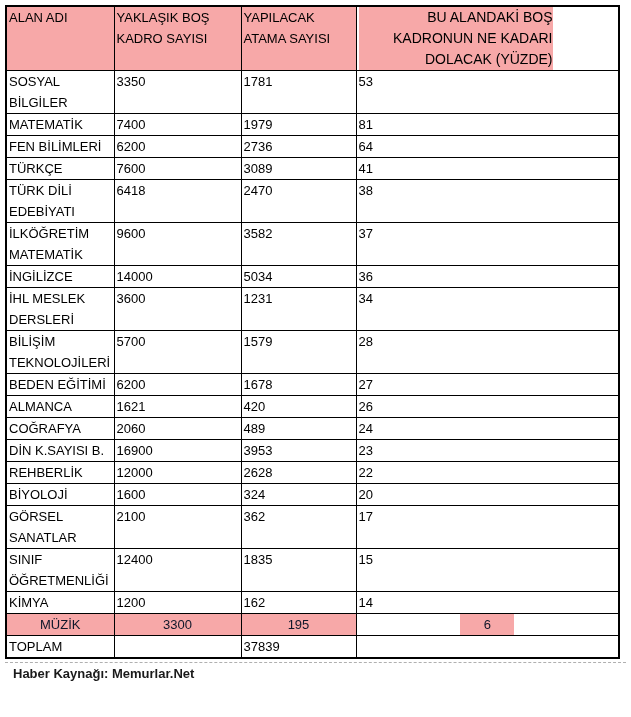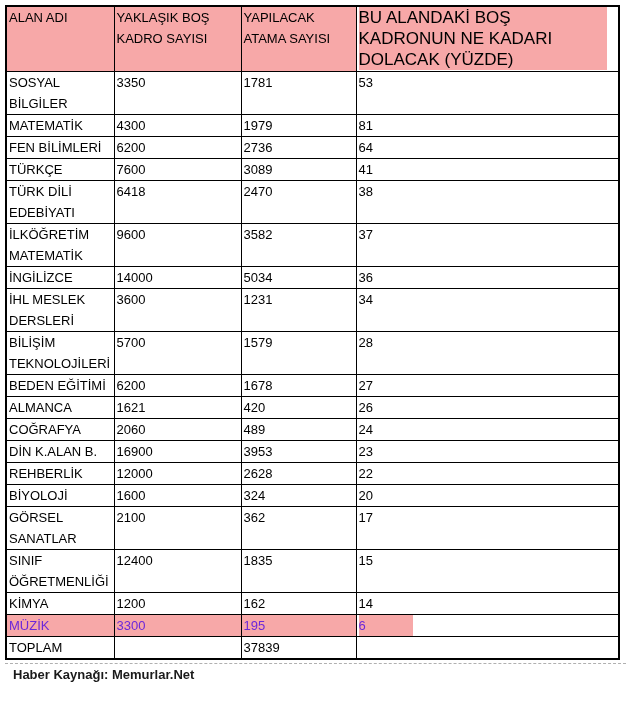--- a/index.html
+++ b/index.html
@@ -32,27 +32,28 @@
   
   thead th {
     font-weight: bold;
     color: #9a1a1a;
     margin-top: 48px;
   }
   thead th.hl-full { background: #f7a8a8; }
   .hl-block {
     display: inline-block;
     background: #f7a8a8;
-    width: 248px;
-    font-size: 17px;
+    width: 194px;
+    font-size: 14px;
+    text-align: right;
   }
   
   tr.s td { height: 21px; }
   
-  tr.muzik td { color: #6d28d9; }
+  tr.muzik td { color: #0f172a; text-align: center; }
   tr.muzik td.hl-full { background: #f7a8a8; }
   .hl-chip {
     display: inline-block;
     background: #f7a8a8;
     width: 54px;
   }
   
   tr.total td { font-weight: normal; }
 
   .divider {
@@ -90,21 +91,21 @@
     </thead>
     <tbody>
       <tr>
         <td>SOSYAL BİLGİLER</td>
         <td>3350</td>
         <td>1781</td>
         <td>53</td>
       </tr>
       <tr class="s">
         <td>MATEMATİK</td>
-        <td>4300</td>
+        <td>7400</td>
         <td>1979</td>
         <td>81</td>
       </tr>
       <tr class="s">
         <td>FEN BİLİMLERİ</td>
         <td>6200</td>
         <td>2736</td>
         <td>64</td>
       </tr>
       <tr class="s">
@@ -155,21 +156,21 @@
         <td>420</td>
         <td>26</td>
       </tr>
       <tr class="s">
         <td>COĞRAFYA</td>
         <td>2060</td>
         <td>489</td>
         <td>24</td>
       </tr>
       <tr class="s">
-        <td>DİN K.ALAN B.</td>
+        <td>DİN K.SAYISI B.</td>
         <td>16900</td>
         <td>3953</td>
         <td>23</td>
       </tr>
       <tr class="s">
         <td>REHBERLİK</td>
         <td>12000</td>
         <td>2628</td>
         <td>22</td>
       </tr>

